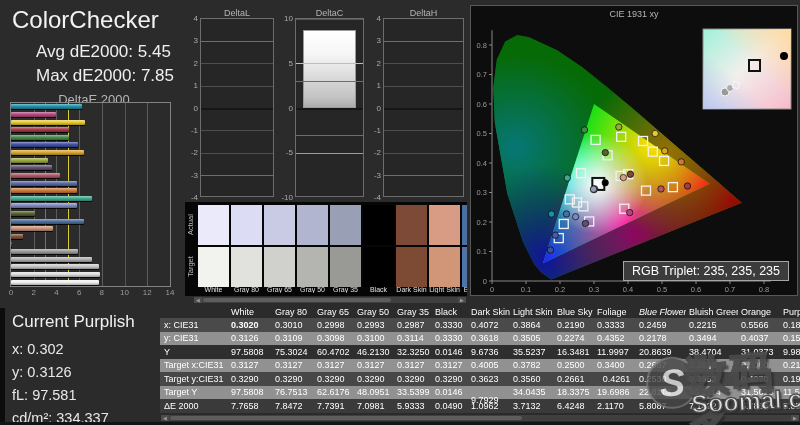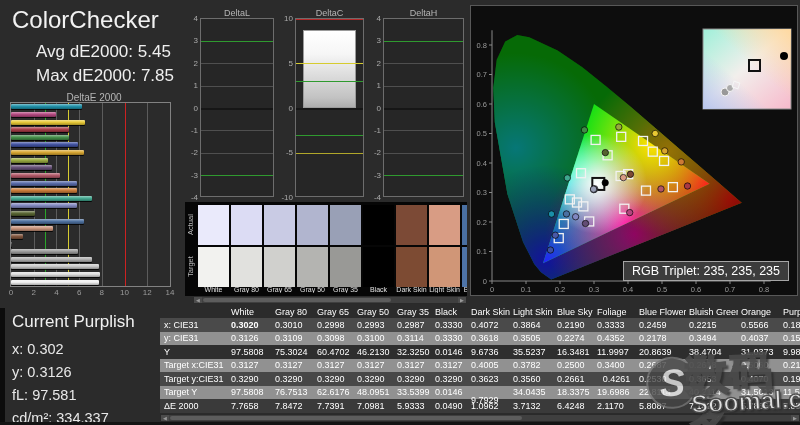--- a/index.html
+++ b/index.html
@@ -7,21 +7,21 @@
   .root { position:relative; width:800px; height:425px; background:#2b2b2b; overflow:hidden;
           font-family:"Liberation Sans", sans-serif; color:#eee; }
 
   
   .app-title { position:absolute; left:12px; top:6px; font-size:24px; color:#f2f2f2; }
   .avg-line { position:absolute; left:36px; top:42px; font-size:17px; color:#efefef; }
   .max-line { position:absolute; left:36px; top:66px; font-size:17px; color:#efefef; }
 
   
   .bc { position:absolute; left:8px; top:92px; width:172px; height:210px; }
-  .bc-title { text-align:center; font-size:10px; color:#b5b5b5; height:10px; }
+  .bc-title { text-align:center; font-size:13px; color:#b5b5b5; height:10px; }
   .bc-plot { position:relative; margin-left:2px; width:161px; height:185px;
              border:1px solid #828282; background:#2b2b2b; overflow:hidden; }
   .bc-grid { position:absolute; top:0; bottom:0; width:1px; background:#5c5c5c; }
   .bc-ref { position:absolute; top:0; bottom:0; width:1px; }
   .bc-bars { position:absolute; left:0; top:0; right:0; bottom:0; display:flex;
              flex-direction:column; justify-content:space-around; }
   .bar { height:5px; border-radius:1px;
          background-image:linear-gradient(rgba(255,255,255,.45), rgba(255,255,255,.04) 45%, rgba(0,0,0,.30));
          box-shadow:0 1px 0 rgba(0,0,0,.8); }
   .bc-axis { position:relative; height:10px; margin-left:2px; }
@@ -427,37 +427,38 @@
         <rect x="232" y="23" width="88" height="80" fill="url(#ins1)" stroke="#8a8a8a"></rect>
         <rect x="232" y="23" width="88" height="80" fill="url(#ins2)"></rect>
         <rect x="232" y="23" width="88" height="80" fill="url(#ins3)"></rect>
         <rect x="278" y="54" width="11" height="11" fill="none" stroke="#111" stroke-width="2"></rect>
         <circle cx="313" cy="50" r="4" fill="#000"></circle>
         <circle cx="254" cy="86" r="4" fill="#999" stroke="#f5f5f5"></circle>
         <circle cx="259" cy="82" r="3.5" fill="#aaa" stroke="#f5f5f5"></circle>
         <rect x="262" y="76" width="6" height="6" fill="none" stroke="#f5f5f5" transform="rotate(18 265 79)"></rect>
       </g>
     </svg>
+    <div class="cie-title">CIE 1931 xy</div>
     <div class="rgb-box">RGB Triplet: 235, 235, 235</div>
   </div>
 
   <div class="dtable">
       <div class="t-row head">
         <div class="t-cell t-label"></div>
         <div class="t-cell" style="flex-basis: 44px;">White</div>
         <div class="t-cell" style="flex-basis: 42px;">Gray 80</div>
         <div class="t-cell" style="flex-basis: 40px;">Gray 65</div>
         <div class="t-cell" style="flex-basis: 40px;">Gray 50</div>
         <div class="t-cell" style="flex-basis: 38px;">Gray 35</div>
         <div class="t-cell" style="flex-basis: 36px;">Black</div>
         <div class="t-cell" style="flex-basis: 42px;">Dark Skin</div>
         <div class="t-cell" style="flex-basis: 44px;">Light Skin</div>
         <div class="t-cell" style="flex-basis: 40px;">Blue Sky</div>
         <div class="t-cell" style="flex-basis: 42px;">Foliage</div>
-        <div class="t-cell" style="flex-basis: 50px;">Blue Flower</div>
+        <div class="t-cell" style="flex-basis: 50px; font-style: italic;">Blue Flower</div>
         <div class="t-cell" style="flex-basis: 52px;">Bluish Green</div>
         <div class="t-cell" style="flex-basis: 42px;">Orange</div>
         <div class="t-cell" style="flex-basis: 50px;">Purplish Blue</div>
       </div>
       <div class="t-row" style="background: rgb(74, 74, 74);">
         <div class="t-cell t-label">x: CIE31</div>
         <div class="t-cell" style="flex-basis: 44px; font-weight: bold;">0.3020</div>
         <div class="t-cell" style="flex-basis: 42px;">0.3010</div>
         <div class="t-cell" style="flex-basis: 40px;">0.2998</div>
         <div class="t-cell" style="flex-basis: 40px;">0.2993</div>

